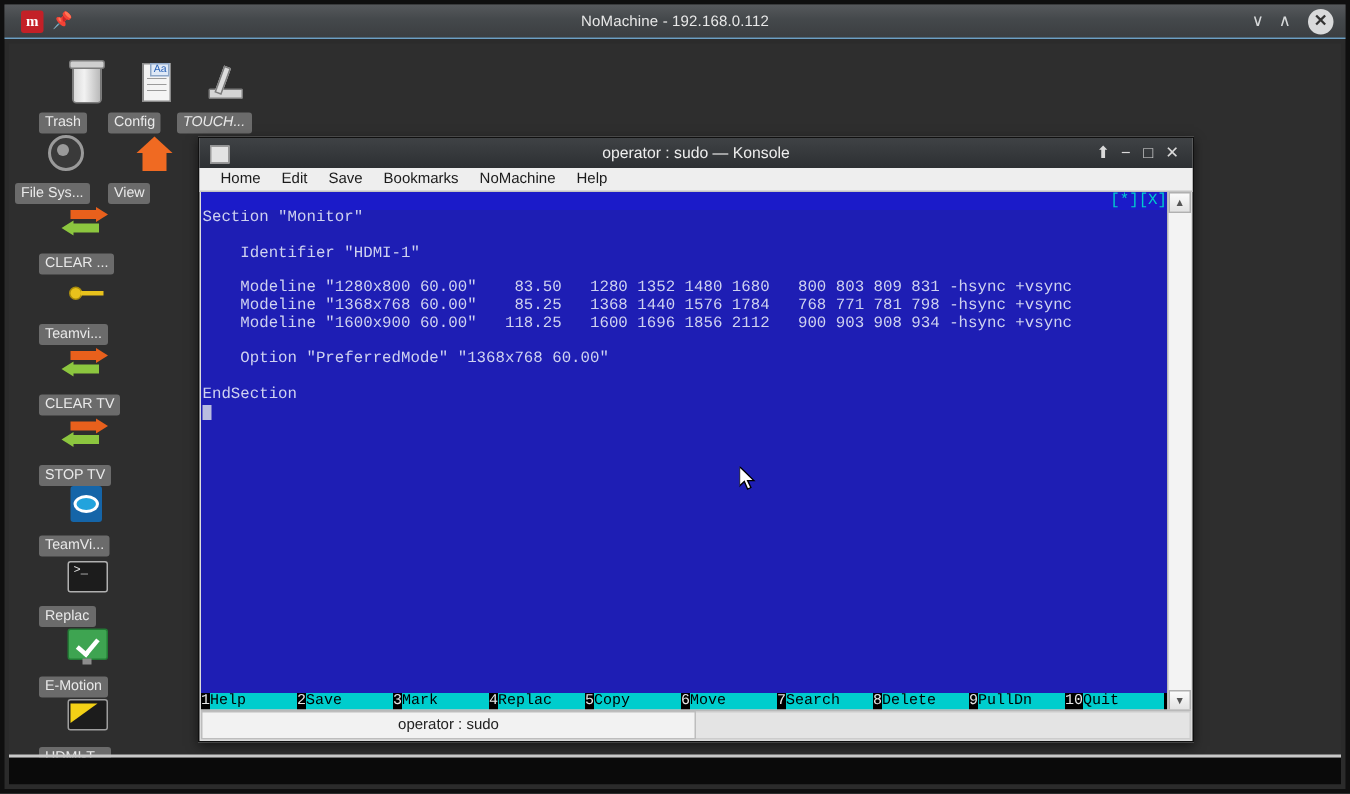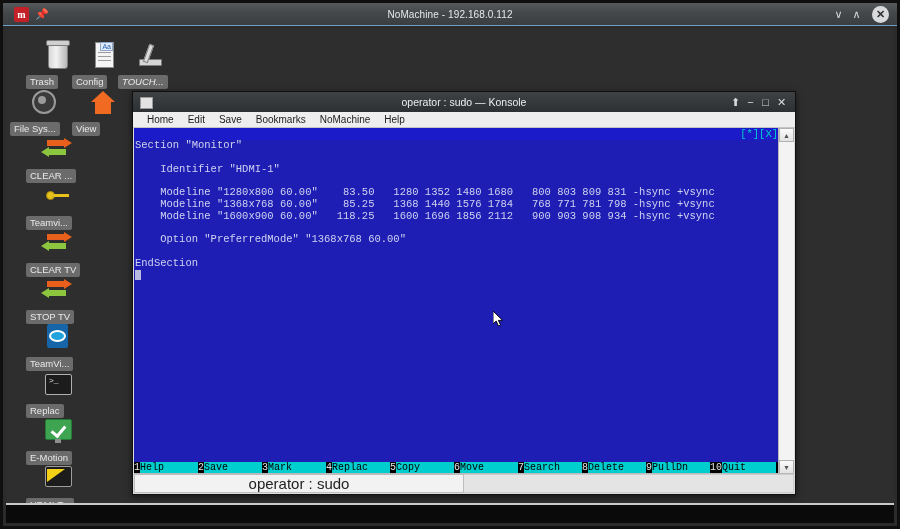--- a/index.html
+++ b/index.html
@@ -284,21 +284,21 @@
   #sb-dn{bottom:0;}
   
   #k-tabstrip{
     position:absolute;left:1px;right:1px;bottom:1px;height:20px;
     background:#dcdcdc;border-top:1px solid #b9b9b9;
     display:flex;align-items:stretch;box-sizing:border-box;
   }
   #k-tab-active{
     width:330px;background:#f2f2f2;border:1px solid #bdbdbd;
     display:flex;align-items:center;justify-content:center;
-    font-size:15px;color:#222;box-sizing:border-box;
+    font-size:10px;color:#222;box-sizing:border-box;
   }
   #k-tab-rest{flex:1;background:#e4e4e4;border:1px solid #cccccc;border-left:none;box-sizing:border-box;}
   
   #mouse-cursor{
     position:absolute;left:360px;top:220px;width:12px;height:18px;
     pointer-events:none;
   }
 </style>
 </head>
 <body>

